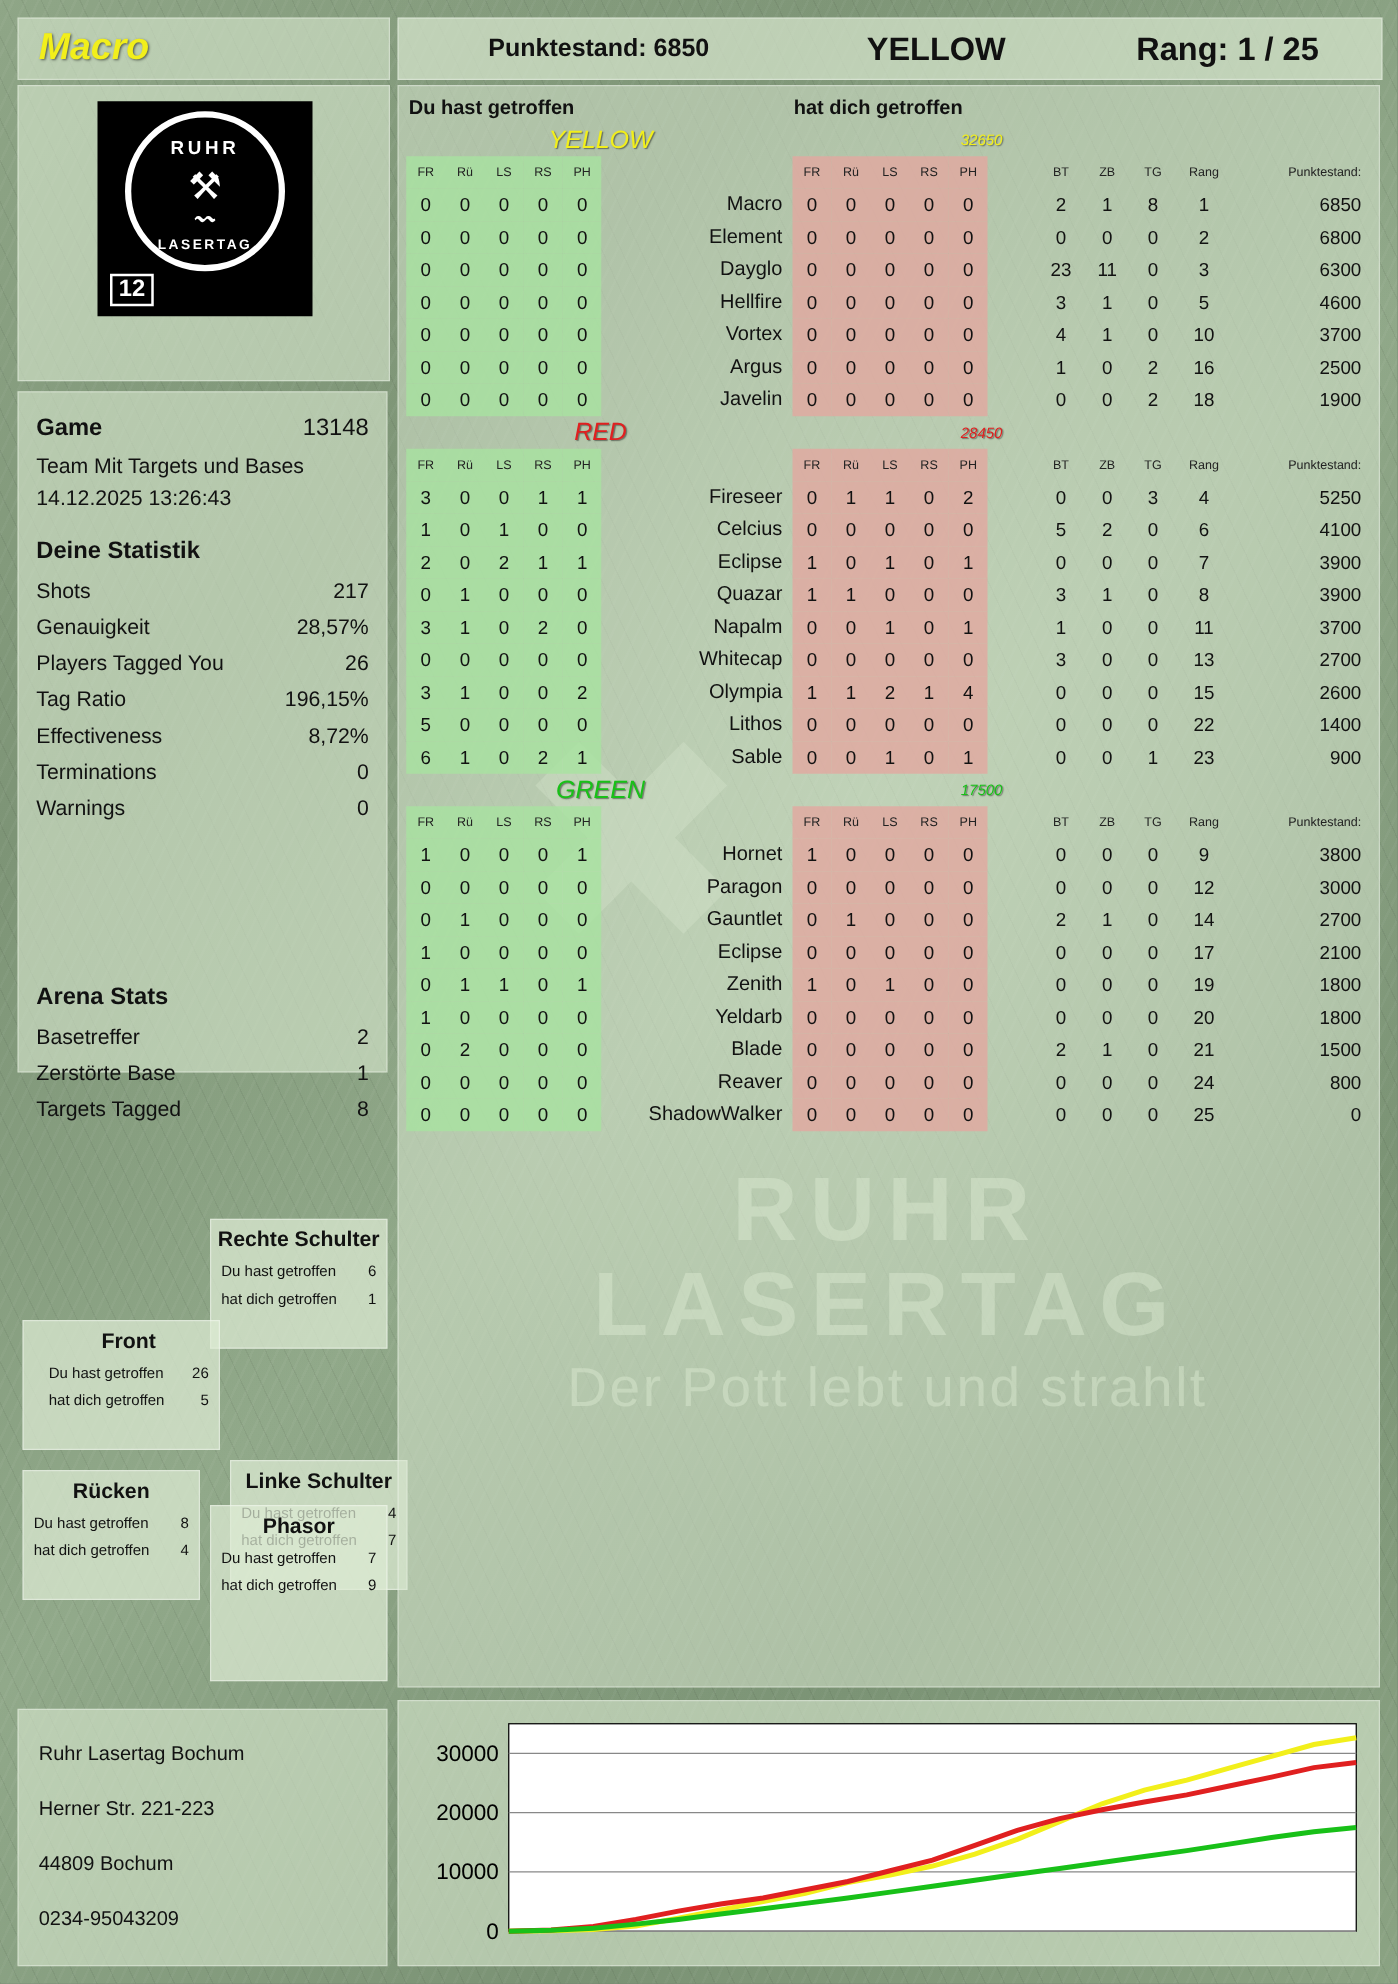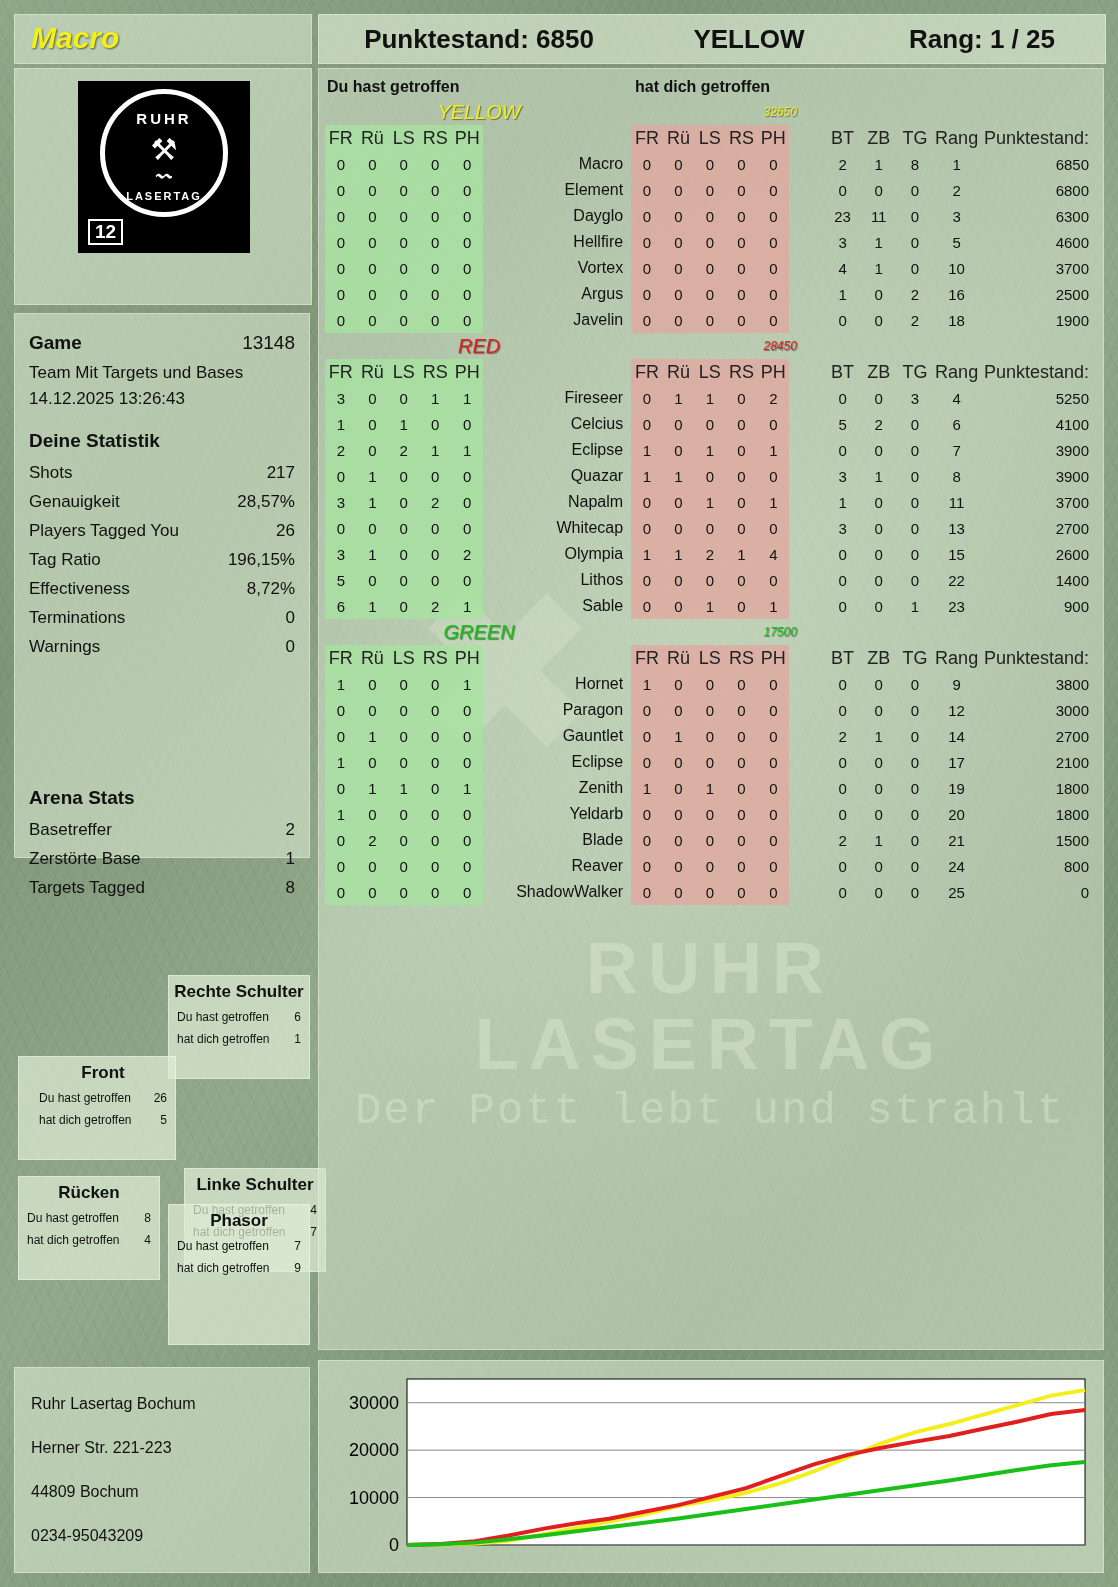--- a/index.html
+++ b/index.html
@@ -37,21 +37,21 @@
     position: absolute;
     left: 330px;
     top: 930px;
     width: 760px;
     text-align: center;
     color: rgba(226,240,214,0.45);
     pointer-events: none;
     user-select: none;
   }
   .wm1 { font-size: 72px; letter-spacing: 10px; font-weight: bold; line-height: 76px;}
-  .wm2 { font-size: 44px; font-family: Liberation Mono, monospace; letter-spacing: 2px; margin-top: 4px;}
+  .wm2 { font-size: 44px; font-family: Liberation Sans, sans-serif; letter-spacing: 2px; margin-top: 4px;}
   .wm-x {
     position: absolute;
     left: 390px; top: 560px;
     width: 230px; height: 230px;
     color: rgba(226,240,214,0.30);
     font-size: 230px;
     line-height: 230px;
     text-align: center;
     pointer-events: none;
     user-select: none;
@@ -74,21 +74,21 @@
   }
   .header-right {
     position: absolute;
     left: 318px; top: 14px;
     width: 786px; height: 48px;
     background: rgba(215,230,205,0.72);
     border: 1px solid rgba(255,255,255,0.35);
     display: flex;
     align-items: center;
   }
-  .header-right .score { flex: 0 0 320px; text-align: center; font-size: 26px; font-weight: bold; color: #111; }
+  .header-right .score { flex: 0 0 320px; text-align: center; font-size: 20px; font-weight: bold; color: #111; }
   .header-right .team  { flex: 0 0 220px; text-align: center; font-size: 26px; font-weight: bold; color: #111; }
   .header-right .rank  { flex: 1; text-align: center; font-size: 26px; font-weight: bold; color: #111; }
 
   
   .logo-box {
     position: absolute;
     left: 14px; top: 68px;
     width: 296px; height: 235px;
     background: rgba(215,230,205,0.62);
     border: 1px solid rgba(255,255,255,0.35);
@@ -233,21 +233,21 @@
     text-align: right;
     font-size: 12px;
     font-weight: bold;
     font-style: italic;
     padding-right: 4px !important;
     text-shadow: 1px 1px 1px rgba(0,0,0,0.45);
   }
   .t-yellow { color: #f2ef1b; }
   .t-red    { color: #e02020; }
   .t-green  { color: #18c018; }
-  .colhead td { font-size: 18px; color: #222; height: 24px; }
+  .colhead td { font-size: 10px; color: #222; height: 24px; }
   .cg { background: rgba(168,226,160,0.80); width: 34px; }
   .cr { background: rgba(226,168,160,0.80); width: 34px; }
   .cname { width: 150px; text-align: right !important; padding-right: 8px !important; font-size: 16px; }
   .cx { width: 40px; }
   .crank { width: 48px; }
   .cpts { width: 110px; text-align: right !important; padding-right: 6px !important; }
   .gap { width: 46px; }
 
   
   .chartbox {

